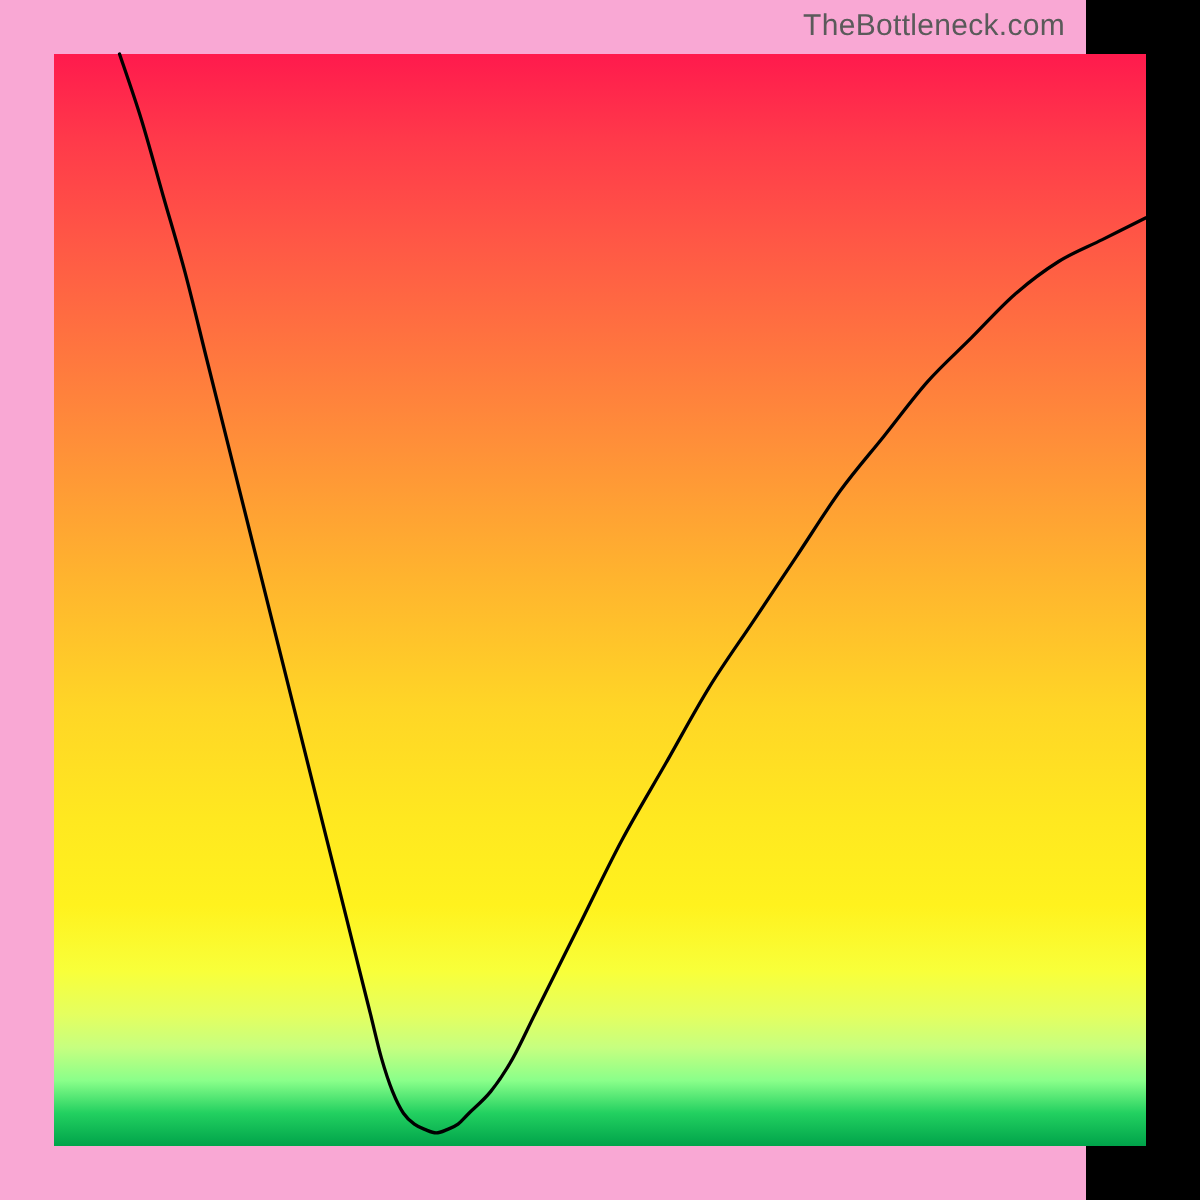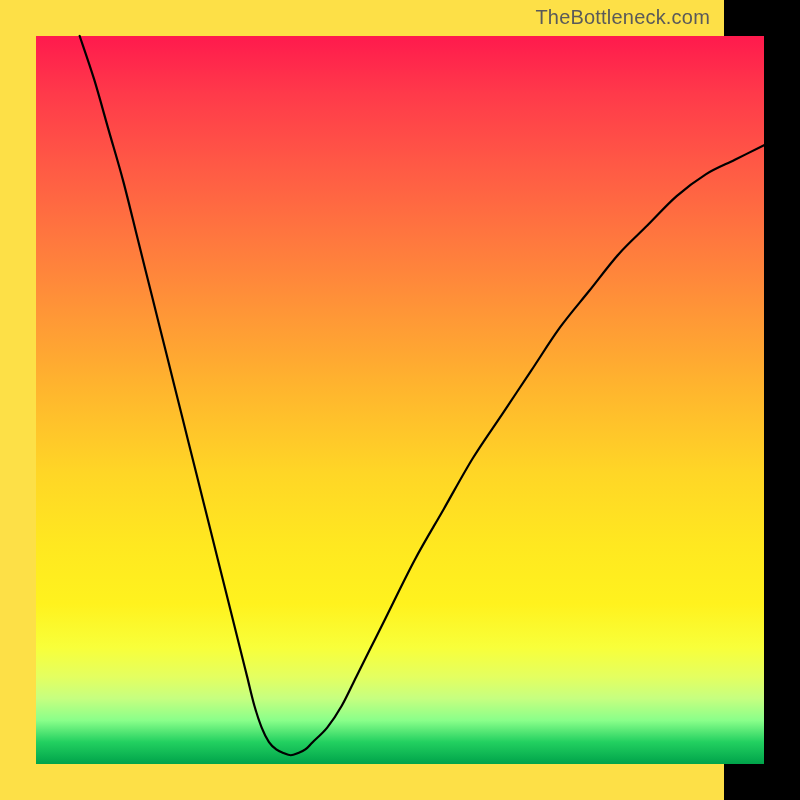--- a/index.html
+++ b/index.html
@@ -8,21 +8,21 @@
     width: 800px;
     height: 800px;
     background: #000;
     font-family: Arial, Helvetica, sans-serif;
     overflow: hidden;
   }
   .stage {
     position: relative;
     width: 724px;
     height: 800px;
-    background: #fde047;
+    background: #f9a8d4;
   }
   .plot-area {
     position: absolute;
     left: 36px;
     top: 36px;
     width: 728px;
     height: 728px;
     
     background: linear-gradient(
       to bottom,

